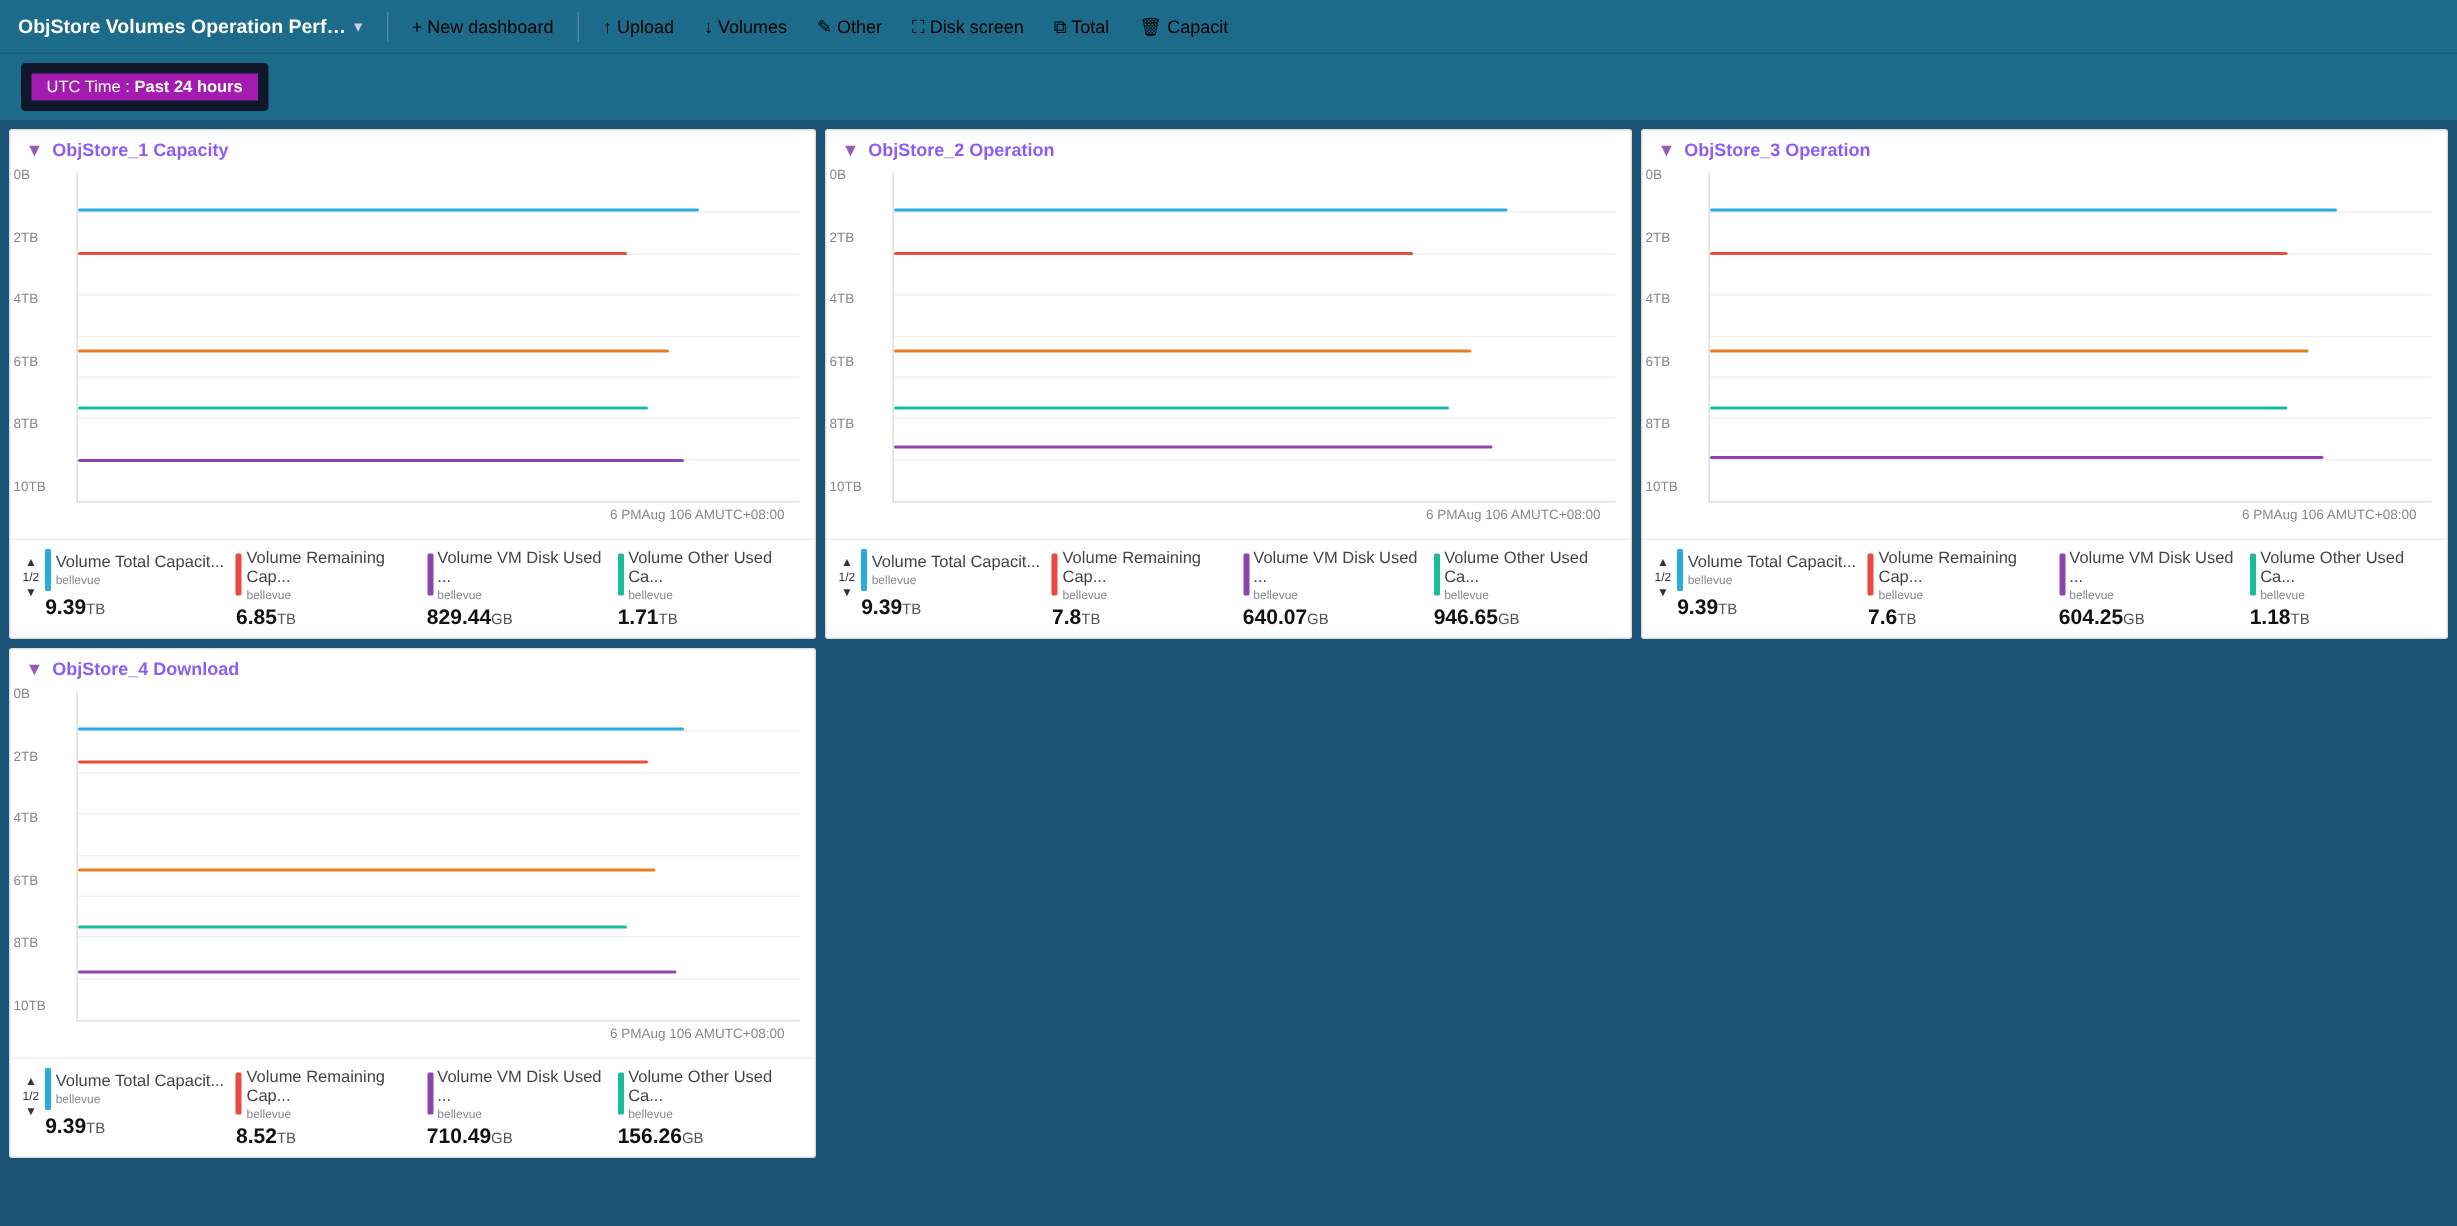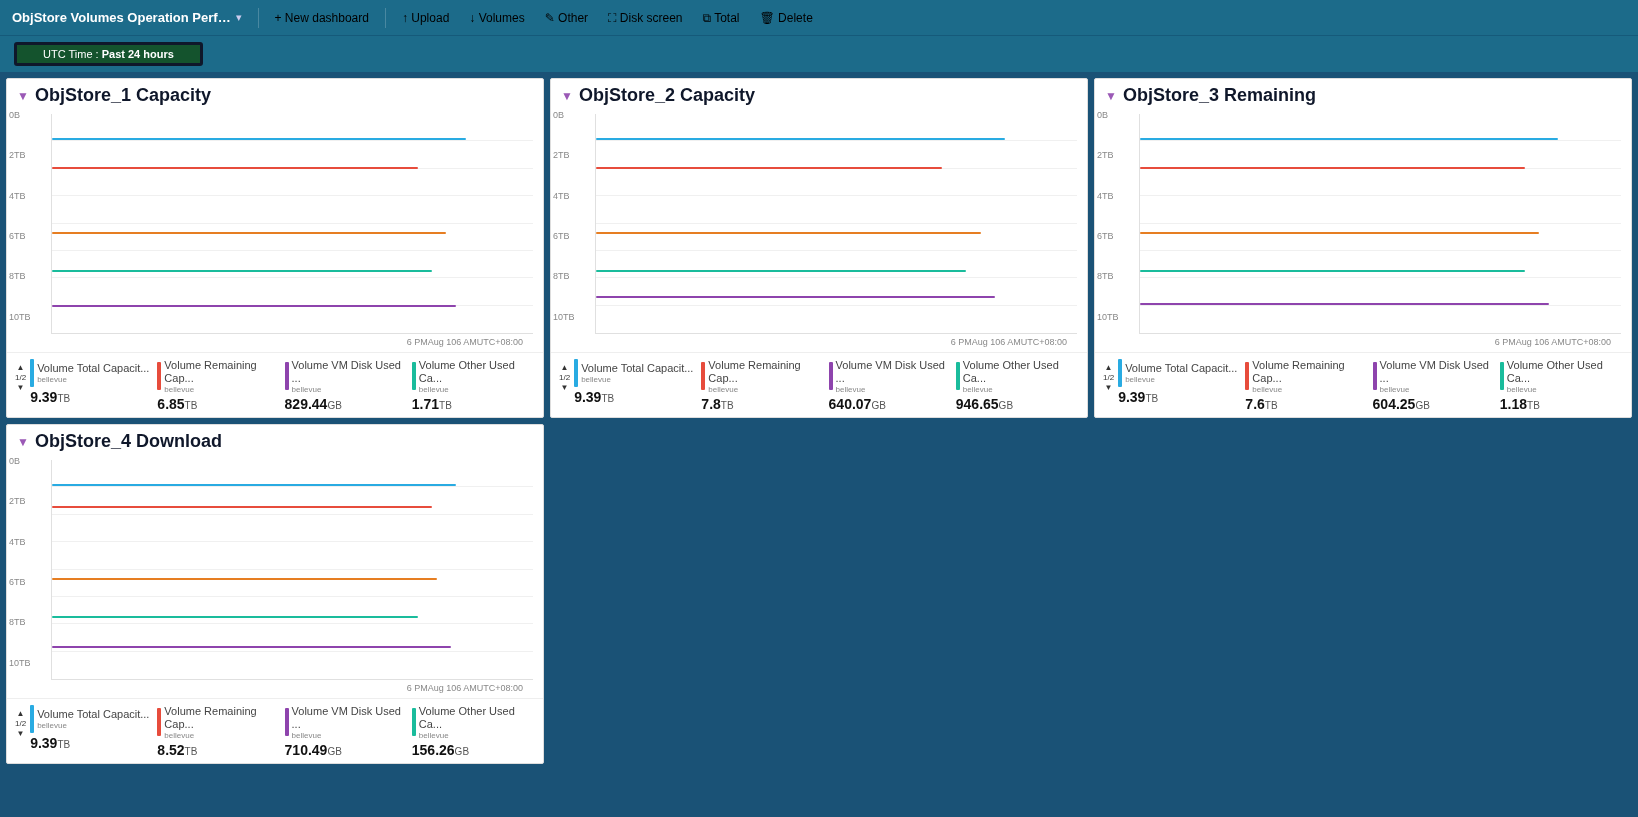--- a/index.html
+++ b/index.html
@@ -50,24 +50,24 @@
 
     
     .time-bar {
       background: #1c6b8a;
       padding: 6px 14px;
       font-size: 12px;
       color: #ddd;
     }
     .time-bar .time-badge {
       display: inline-block;
-      background: #14532d;
-      border: 3px solid #0f172a;
+      background: #a21caf;
+      border: 7px solid #0f172a;
       border-radius: 3px;
-      padding: 3px 26px;
+      padding: 3px 10px;
       color: #fff;
       font-size: 11px;
     }
     .time-bar .time-badge strong { color: #fff; font-weight: 700; }
 
     
     .dashboard-grid {
       display: grid;
       grid-template-columns: repeat(3, 1fr);
       gap: 6px;
@@ -89,23 +89,23 @@
       display: flex;
       align-items: center;
       padding: 6px 10px 4px;
       gap: 6px;
     }
     .filter-icon {
       color: #9b59b6;
       font-size: 12px;
     }
     .panel-title {
-      font-size: 18px;
+      font-size: 12px;
       font-weight: 600;
-      color: #0f172a;
+      color: #8b5cf6;
     }
 
     
     .chart-area {
       flex: 1;
       position: relative;
       padding: 4px 10px 0 44px;
       overflow: hidden;
     }
     .y-axis-labels {
@@ -224,21 +224,21 @@
   <span class="toolbar-title">ObjStore Volumes Operation Perfo...</span>
   <span class="toolbar-chevron">▾</span>
   <div class="toolbar-separator"></div>
   <div class="toolbar-btn">+ New dashboard</div>
   <div class="toolbar-separator"></div>
   <div class="toolbar-btn">↑ Upload</div>
   <div class="toolbar-btn">↓ Volumes</div>
   <div class="toolbar-btn">✎ Other</div>
   <div class="toolbar-btn">⛶ Disk screen</div>
   <div class="toolbar-btn">⧉ Total</div>
-  <div class="toolbar-btn">🗑 Delete</div>
+  <div class="toolbar-btn">🗑 Capacit</div>
 </div>
 
 <div class="time-bar">
   <span class="time-badge">
     <span>UTC Time : </span><strong>Past 24 hours</strong>
   </span>
 </div>
 
 <div class="dashboard-grid" id="dashboard-grid">
 
@@ -331,21 +331,21 @@
       <div class="metric-value">
         1.71<span class="metric-unit">TB</span>
       </div>
     </div>
         </div>
       </div>
     </div>
     <div class="panel">
       <div class="panel-header">
     <span class="filter-icon">▼</span>
-    <span class="panel-title">ObjStore_2 Capacity</span>
+    <span class="panel-title">ObjStore_2 Operation</span>
   </div>
       <div class="chart-area">
         <div class="y-axis-labels">
           <span>10TB</span>
           <span>8TB</span>
           <span>6TB</span>
           <span>4TB</span>
           <span>2TB</span>
           <span>0B</span>
         </div>
@@ -424,21 +424,21 @@
       <div class="metric-value">
         946.65<span class="metric-unit">GB</span>
       </div>
     </div>
         </div>
       </div>
     </div>
     <div class="panel">
       <div class="panel-header">
     <span class="filter-icon">▼</span>
-    <span class="panel-title">ObjStore_3 Remaining</span>
+    <span class="panel-title">ObjStore_3 Operation</span>
   </div>
       <div class="chart-area">
         <div class="y-axis-labels">
           <span>10TB</span>
           <span>8TB</span>
           <span>6TB</span>
           <span>4TB</span>
           <span>2TB</span>
           <span>0B</span>
         </div>

